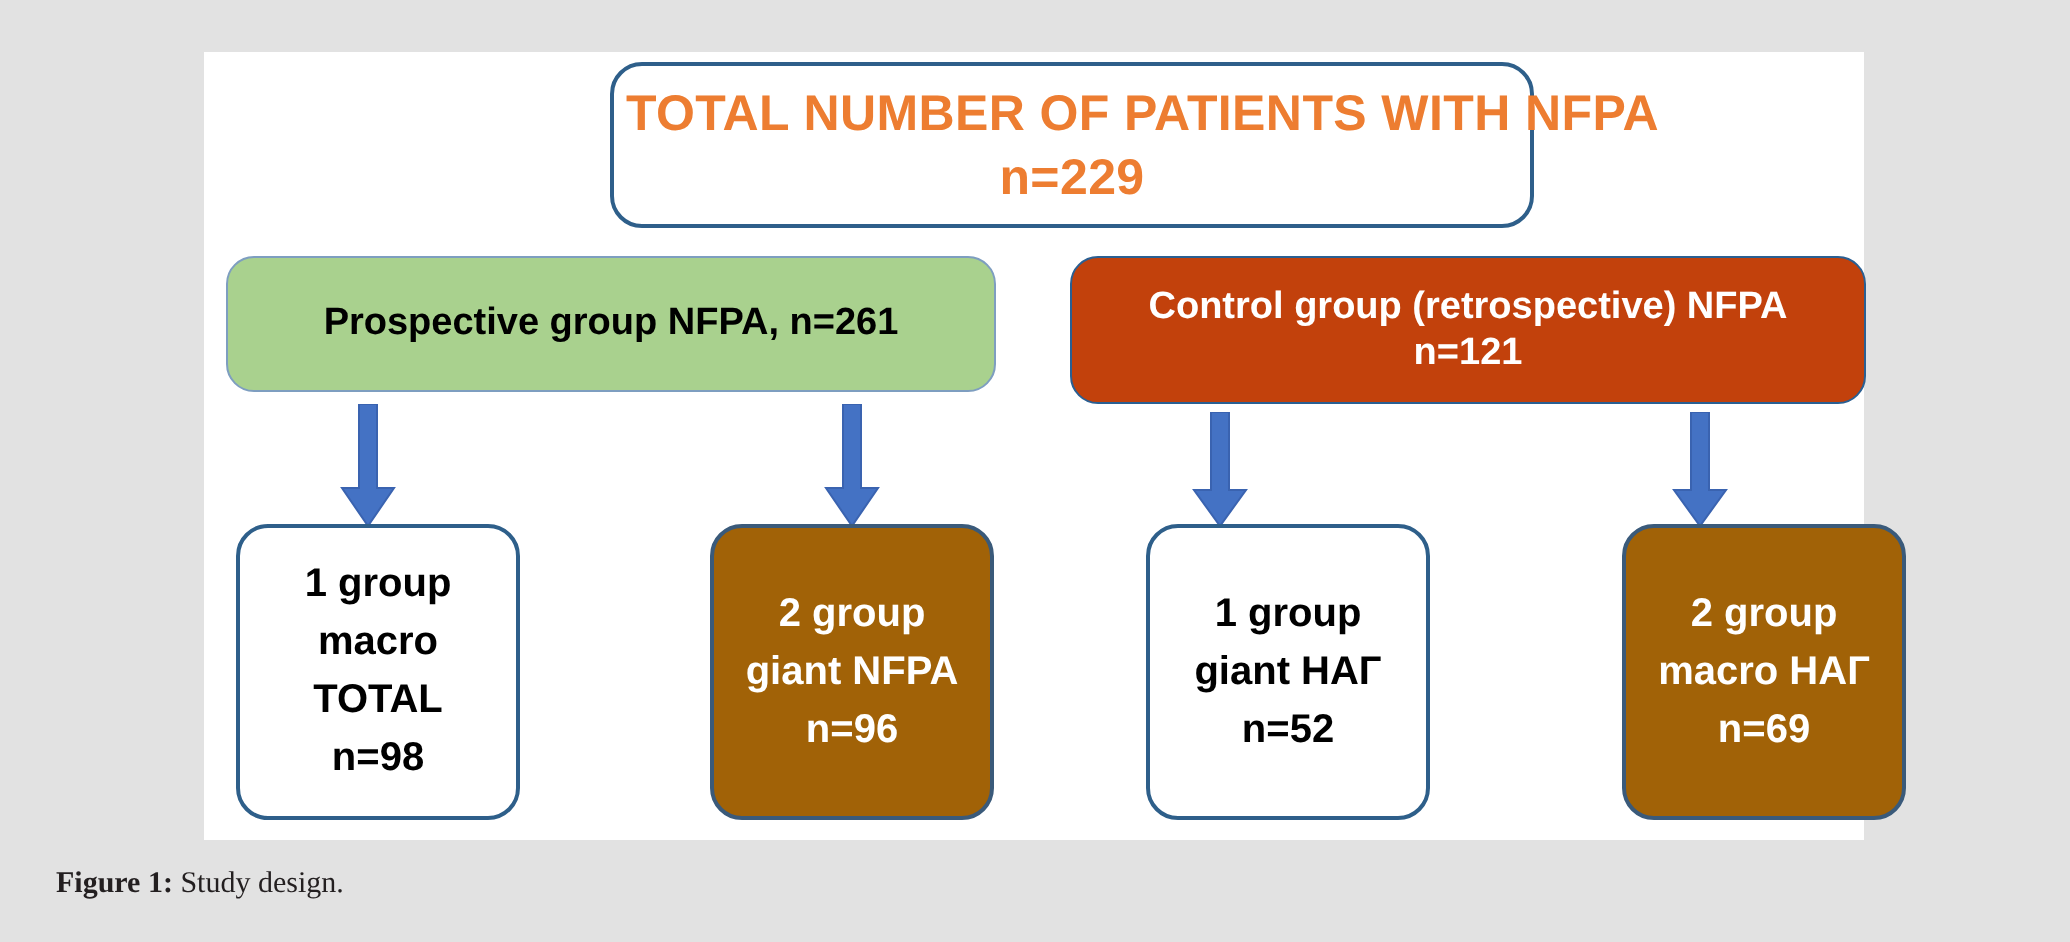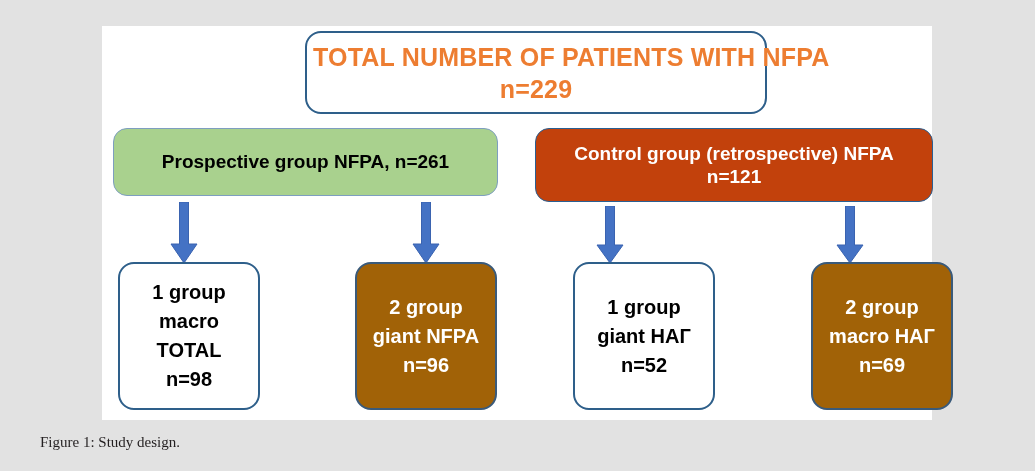--- a/index.html
+++ b/index.html
@@ -133,22 +133,21 @@
   #caption {
     position: absolute;
     left: 28px;
     top: 434px;
     font-family: "Liberation Serif", serif;
     font-size: 15px;
     color: #231f20;
     white-space: pre;
   }
   #caption .cap-label {
-    font-weight: normal;
-    margin-left: 12px;
+    font-weight: bold;
   }
 </style>
 </head>
 <body>
 
 <div id="screenshot">
 
   <div id="figure-panel">
 
     <div class="node" id="node-total">

